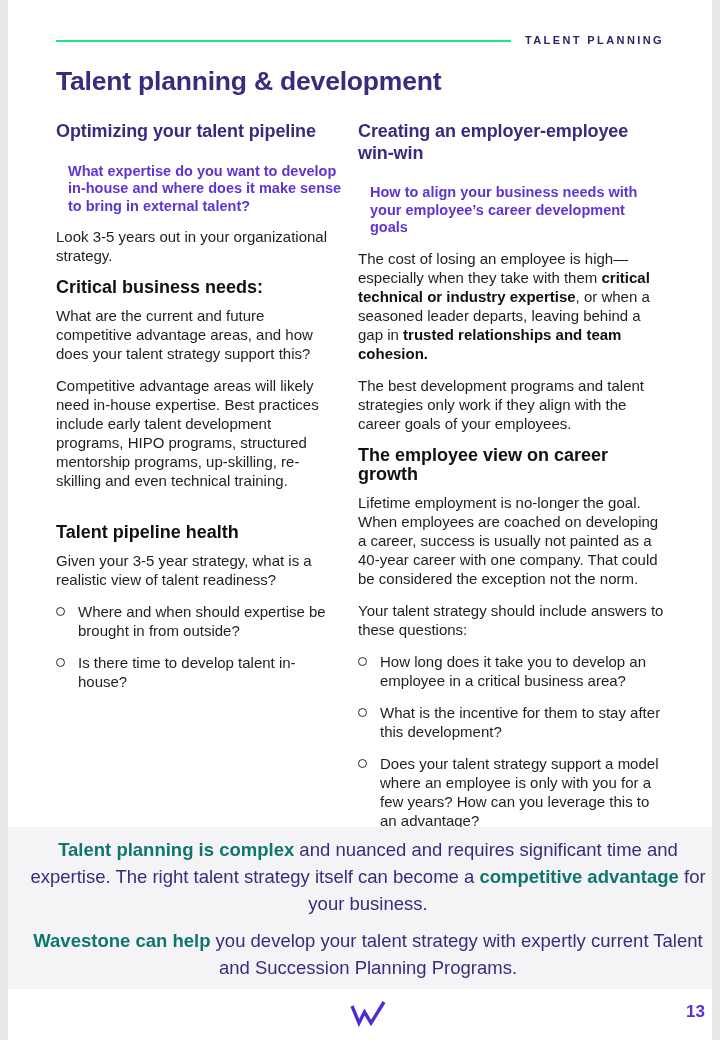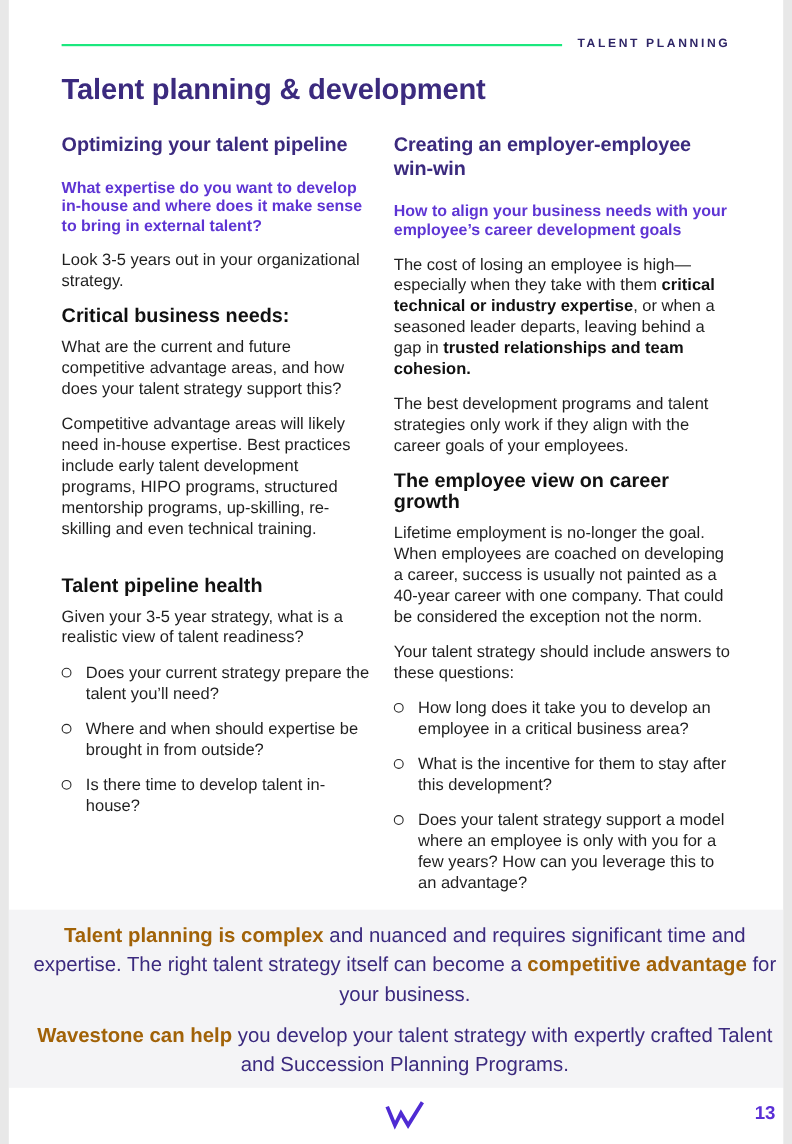--- a/index.html
+++ b/index.html
@@ -18,21 +18,21 @@
   .page-title{
     margin:19px 48px 0 48px;font-size:26.5px;line-height:32px;font-weight:700;
     color:#3B2A7E;letter-spacing:-0.2px;
   }
   
   .columns{display:flex;gap:16px;margin:24px 48px 0 48px;}
   .col{color:#1F1F1F;font-size:15px;line-height:19px;}
   .col-left{width:286px;flex:none;}
   .col-right{flex:1;}
   .col-h2{color:#3B2A7E;font-weight:700;font-size:18px;line-height:21.5px;margin:0 0 20px 0;letter-spacing:-0.1px;}
-  .col-sub{color:#5E35D4;font-weight:700;font-size:14.5px;line-height:17.5px;margin:0 0 12px 0;}
+  .col-sub{color:#5E35D4;font-weight:700;font-size:14.5px;line-height:17.5px;margin:0 0 12px 12px;}
   .col p{margin:0 0 13px 0;}
   .mini-h{font-weight:700;font-size:18px;line-height:19px;margin:0 0 9px 0;color:#111;}
   .gap-top{margin-top:33px;}
   strong{font-weight:700;color:#111;}
   
   .blist{list-style:none;margin:2px 0 0 0;padding:0;}
   .blist li{display:flex;gap:13px;margin:0 0 13px 0;}
   .bullet-ring{
     flex:none;width:7px;height:7px;border:1.5px solid #2a2a2a;border-radius:50%;
     margin-top:5px;
@@ -40,21 +40,21 @@
   
   .callout{
     position:absolute;left:0;top:827px;width:720px;height:162px;
     background:#F4F4F6;display:flex;flex-direction:column;justify-content:center;
     box-sizing:border-box;padding:0 22px;
   }
   .callout p{
     margin:5px 0;text-align:center;color:#3B2A7E;
     font-size:18.5px;line-height:27px;font-weight:500;
   }
-  .callout strong{color:#a16207;font-weight:700;}
+  .callout strong{color:#0f766e;font-weight:700;}
   
   .footer{position:absolute;left:0;bottom:0;width:720px;height:51px;background:#ffffff;}
   .footer-logo{position:absolute;left:341px;top:10px;}
   .page-num{
     position:absolute;right:23px;top:13px;font-size:17px;font-weight:700;color:#5A2FD6;
   }
 </style>
 </head>
 <body>
 
@@ -72,24 +72,20 @@
     <div class="col col-left">
       <div class="col-h2">Optimizing your talent pipeline</div>
       <div class="col-sub">What expertise do you want to develop in-house and where does it make sense to bring in external talent?</div>
       <p>Look 3-5 years out in your organizational strategy.</p>
       <div class="mini-h">Critical business needs:</div>
       <p>What are the current and future competitive advantage areas, and how does your talent strategy support this?</p>
       <p>Competitive advantage areas will likely need in-house expertise. Best practices include early talent development programs, HIPO programs, structured mentorship programs, up-skilling, re-skilling and even technical training.</p>
       <div class="mini-h gap-top">Talent pipeline health</div>
       <p>Given your 3-5 year strategy, what is a realistic view of talent readiness?</p>
       <ul class="blist">
-        <li>
-          <span class="bullet-ring"></span>
-          <span>Does your current strategy prepare the talent you’ll need?</span>
-        </li>
         <li>
           <span class="bullet-ring"></span>
           <span>Where and when should expertise be brought in from outside?</span>
         </li>
         <li>
           <span class="bullet-ring"></span>
           <span>Is there time to develop talent in-house?</span>
         </li>
       </ul>
     </div>
@@ -119,21 +115,21 @@
           <span class="bullet-ring"></span>
           <span>Do your incentives and recognition flex with your talent strategy?</span>
         </li>
       </ul>
     </div>
 
   </div>
 
   <div class="callout">
     <p><strong>Talent planning is complex</strong><span> and nuanced and requires significant time and expertise. The right talent strategy itself can become a </span><strong>competitive advantage</strong><span> for your business.</span></p>
-    <p><strong>Wavestone can help</strong><span> you develop your talent strategy with expertly crafted Talent and Succession Planning Programs.</span></p>
+    <p><strong>Wavestone can help</strong><span> you develop your talent strategy with expertly current Talent and Succession Planning Programs.</span></p>
   </div>
 
   <div class="footer">
     <div class="footer-logo">
       <svg width="38" height="28" viewBox="0 0 38 28" fill="none">
         <path d="M3 7 L10 24 L15.5 13 L22 24 L35 3" stroke="#4F2BD3" stroke-width="3.4" fill="none" stroke-linejoin="miter"></path>
       </svg>
     </div>
     <div class="page-num">13</div>
   </div>

